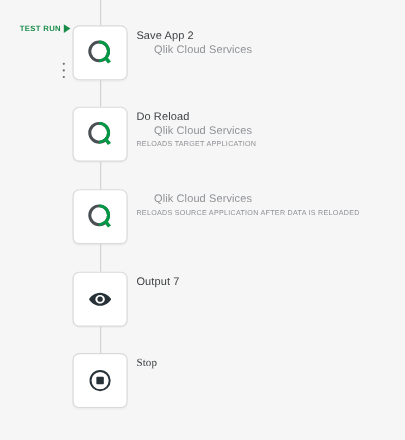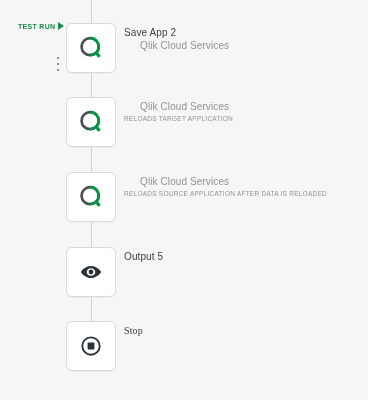--- a/index.html
+++ b/index.html
@@ -180,20 +180,21 @@
   </div>
 
   <div class="node-row" style="top:97px;">
     <div class="node-box" style="top:0px;">
       <svg class="node-icon" viewBox="0 0 32 32">
         <path d="M15 3.2a11.3 11.3 0 1 0 0 22.6 11.3 11.3 0 0 0 0-22.6zm0 3.1a8.2 8.2 0 1 1 0 16.4 8.2 8.2 0 0 1 0-16.4z" fill="#4a4f54"></path>
         <path d="M15 3.2a11.3 11.3 0 0 1 9.1 18l3.2 3.9-3.1 2.1-3.3-4.1A11.3 11.3 0 0 1 15 25.8v-3.1a8.2 8.2 0 1 0 0-16.4z" fill="#009845"></path>
       </svg>
     </div>
     <div class="node-labels" style="top:3px;">
+      <div class="node-title">Do Reload</div>
       <div class="node-subtitle">Qlik Cloud Services</div>
       <div class="node-caption">RELOADS TARGET APPLICATION</div>
     </div>
   </div>
 
   <div class="node-row" style="top:172px;">
     <div class="node-box" style="top:0px;">
       <svg class="node-icon" viewBox="0 0 32 32">
         <path d="M15 3.2a11.3 11.3 0 1 0 0 22.6 11.3 11.3 0 0 0 0-22.6zm0 3.1a8.2 8.2 0 1 1 0 16.4 8.2 8.2 0 0 1 0-16.4z" fill="#4a4f54"></path>
         <path d="M15 3.2a11.3 11.3 0 0 1 9.1 18l3.2 3.9-3.1 2.1-3.3-4.1A11.3 11.3 0 0 1 15 25.8v-3.1a8.2 8.2 0 1 0 0-16.4z" fill="#009845"></path>
@@ -206,21 +207,21 @@
   </div>
 
   <div class="node-row" style="top:247px;">
     <div class="node-box" style="top:0px;">
       <svg class="node-icon small" viewBox="0 0 24 24">
         <path d="M12 5.5C6.8 5.5 2.7 9.3 1.4 11.3a1.2 1.2 0 0 0 0 1.4C2.7 14.7 6.8 18.5 12 18.5s9.3-3.8 10.6-5.8a1.2 1.2 0 0 0 0-1.4C21.3 9.3 17.2 5.5 12 5.5zm0 2.3c2.6 0 4.7 1.9 4.7 4.2s-2.1 4.2-4.7 4.2-4.7-1.9-4.7-4.2S9.4 7.8 12 7.8z" fill="#263238"></path>
         <circle cx="12" cy="12" r="2.6" fill="#263238"></circle>
       </svg>
     </div>
     <div class="node-labels" style="top:3px;">
-      <div class="node-title">Output 5</div>
+      <div class="node-title">Output 7</div>
 
     </div>
   </div>
 
   <div class="node-row" style="top:321px;">
     <div class="node-box" style="top:0px;">
       <svg class="node-icon small" viewBox="0 0 24 24">
         <circle cx="12" cy="12" r="9.5" fill="none" stroke="#263238" stroke-width="2"></circle>
         <rect x="8.3" y="8.3" width="7.4" height="7.4" rx="0.8" fill="#263238"></rect>
       </svg>

